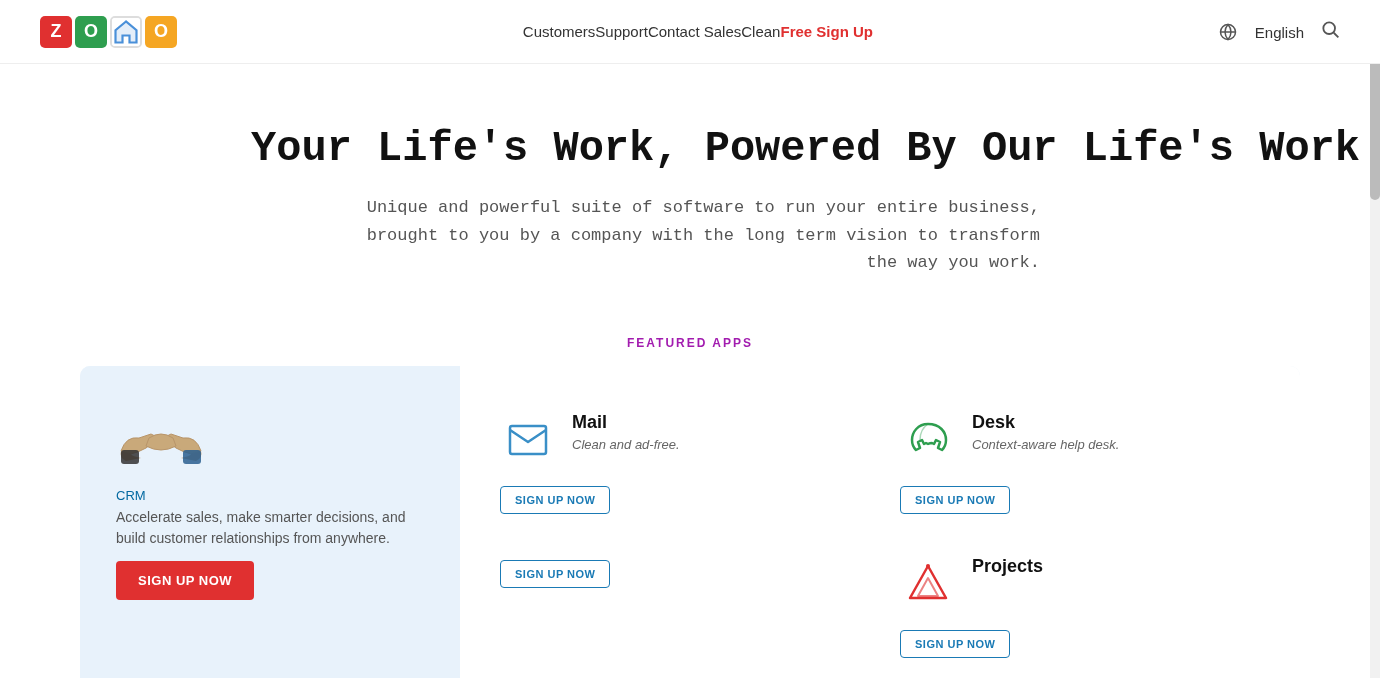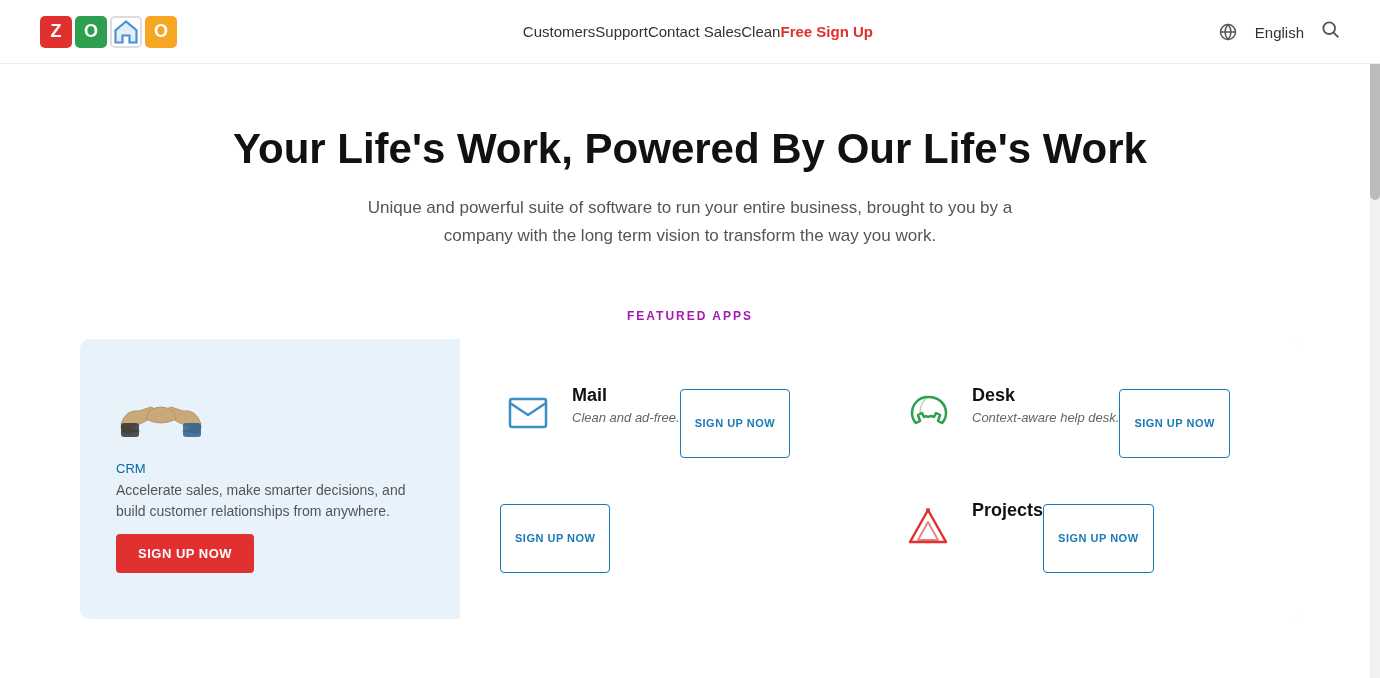--- a/index.html
+++ b/index.html
@@ -74,22 +74,23 @@
     .search-btn {
       background: none;
       border: none;
       cursor: pointer;
       font-size: 18px;
       color: #555;
     }
 
     
     .hero {
-      text-align: center;
+      text-align: right;
       padding: 60px 20px 40px;
+      font-family: Liberation Mono, monospace;
     }
     .hero h1 {
       font-size: 42px;
       font-weight: 800;
       color: #111;
       margin-bottom: 20px;
       line-height: 1.2;
     }
     .hero p {
       font-size: 17px;
@@ -172,21 +173,21 @@
     .apps-grid {
       flex: 1;
       display: grid;
       grid-template-columns: 1fr 1fr;
       padding: 30px 40px;
       gap: 10px 40px;
       background: #fff;
     }
     .app-item {
       display: flex;
-      flex-direction: row;
+      flex-direction: column;
       padding: 16px 0;
     }
     .app-header {
       display: flex;
       align-items: flex-start;
       gap: 16px;
       margin-bottom: 14px;
     }
     .app-icon {
       width: 56px;

